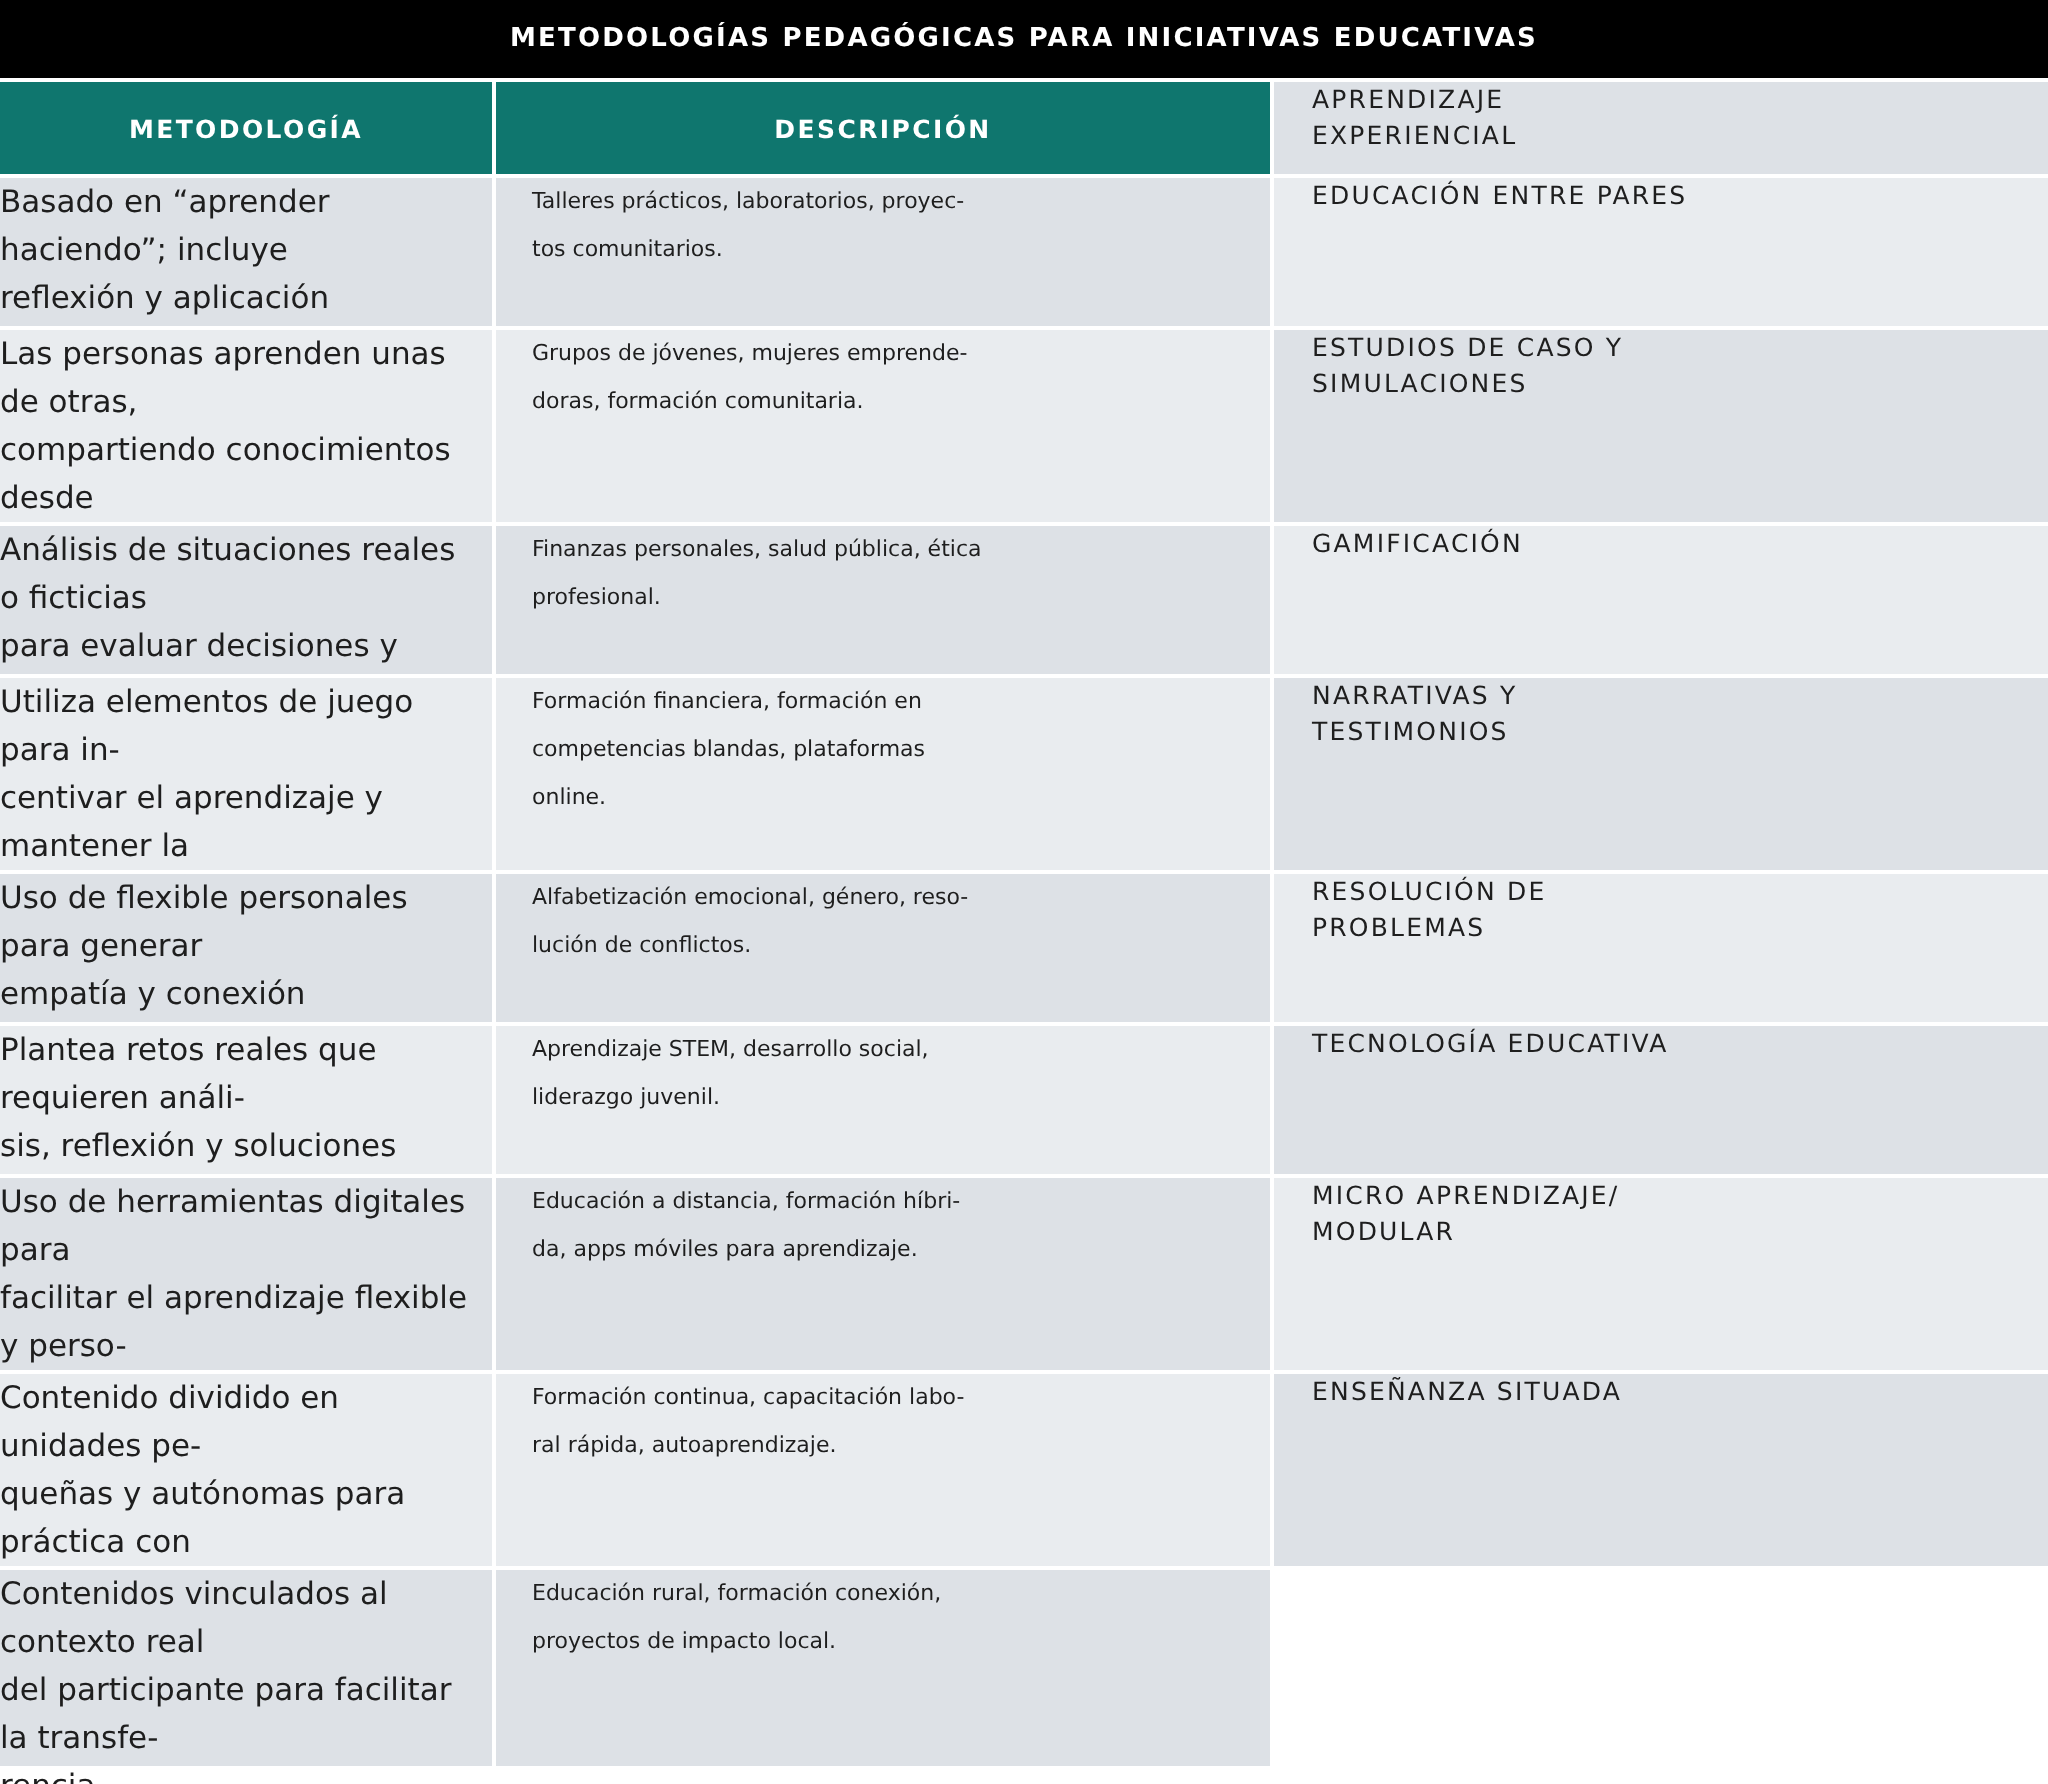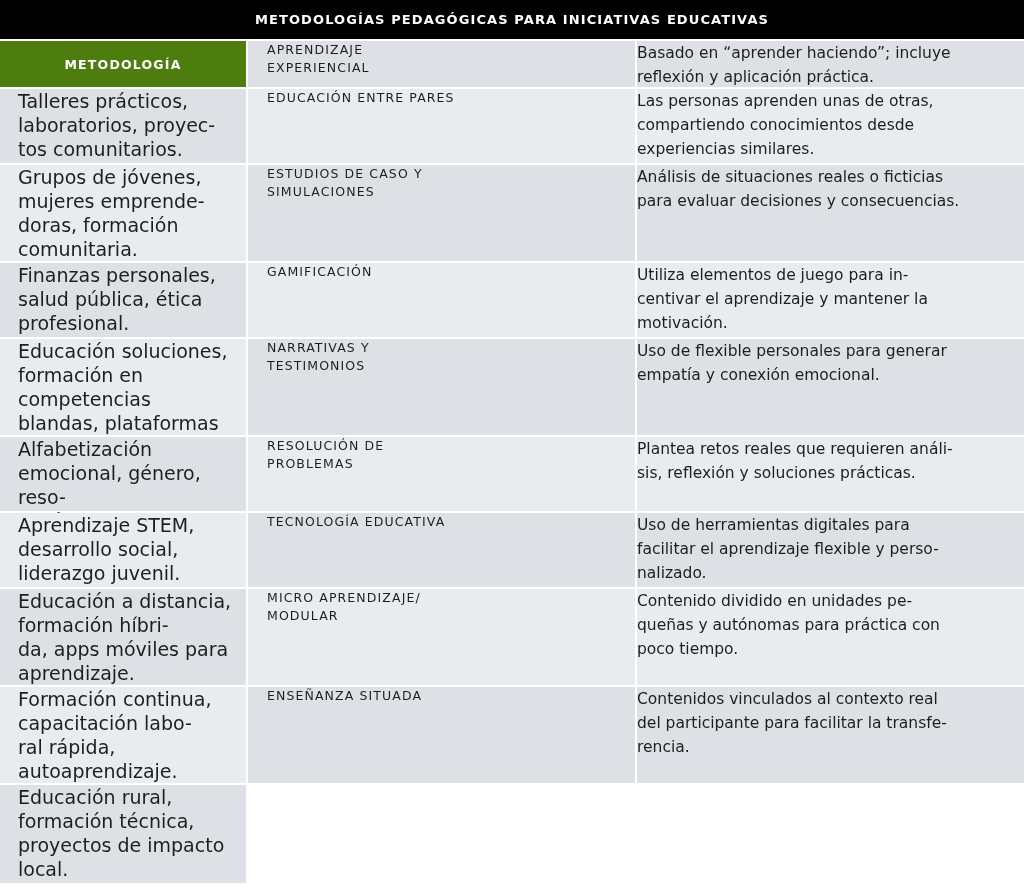--- a/index.html
+++ b/index.html
@@ -27,21 +27,21 @@
     }
     .table {
       display: grid;
       grid-template-columns: 246px 387px 1fr;
       column-gap: 2px;
       row-gap: 2px;
       background: #ffffff;
       padding-top: 2px;
     }
     .hcell {
-      background: #4d7c0f;
+      background: #0f766e;
       color: #ffffff;
       height: 46px;
       display: flex;
       align-items: center;
       justify-content: center;
       font-weight: bold;
       font-size: 12.5px;
       letter-spacing: 1.2px;
     }
     .cell {
@@ -61,36 +61,39 @@
       text-transform: uppercase;
     }
     .c-desc {
       padding-right: 10px;
       font-size: 15.5px;
       line-height: 24px;
     }
     .c-uses {
       padding-left: 18px;
       padding-right: 12px;
-      font-size: 19px;
+      font-size: 11px;
       line-height: 24px;
     }
     .cell span { display: block; white-space: pre-line; }
   </style>
 </head>
 <body>
 
 <div class="title-bar">
   <span>METODOLOGÍAS PEDAGÓGICAS PARA INICIATIVAS EDUCATIVAS</span>
 </div>
 
 <div class="table" id="tbl" style="grid-template-rows: 46px 74px 96px 74px 96px 74px 74px 96px 96px 98px;">
   <div class="hcell">
       <span>METODOLOGÍA</span>
     </div>
+  <div class="hcell">
+      <span>DESCRIPCIÓN</span>
+    </div>
 
   <div class="row row-dark">
     <div class="cell c-name">
         <span>APRENDIZAJE
 EXPERIENCIAL</span>
       </div>
     <div class="cell c-desc">
         <span>Basado en “aprender haciendo”; incluye
 reflexión y aplicación práctica.</span>
       </div>
@@ -130,21 +133,21 @@
   <div class="row row-light">
     <div class="cell c-name">
         <span>GAMIFICACIÓN</span>
       </div>
     <div class="cell c-desc">
         <span>Utiliza elementos de juego para in-
 centivar el aprendizaje y mantener la
 motivación.</span>
       </div>
     <div class="cell c-uses">
-        <span>Educación soluciones, formación en
+        <span>Formación financiera, formación en
 competencias blandas, plataformas
 online.</span>
       </div>
   </div>
   <div class="row row-dark">
     <div class="cell c-name">
         <span>NARRATIVAS Y
 TESTIMONIOS</span>
       </div>
     <div class="cell c-desc">
@@ -202,17 +205,17 @@
   <div class="row row-dark">
     <div class="cell c-name">
         <span>ENSEÑANZA SITUADA</span>
       </div>
     <div class="cell c-desc">
         <span>Contenidos vinculados al contexto real
 del participante para facilitar la transfe-
 rencia.</span>
       </div>
     <div class="cell c-uses">
-        <span>Educación rural, formación técnica,
+        <span>Educación rural, formación conexión,
 proyectos de impacto local.</span>
       </div>
   </div>
 </div>
 
 </body></html>

